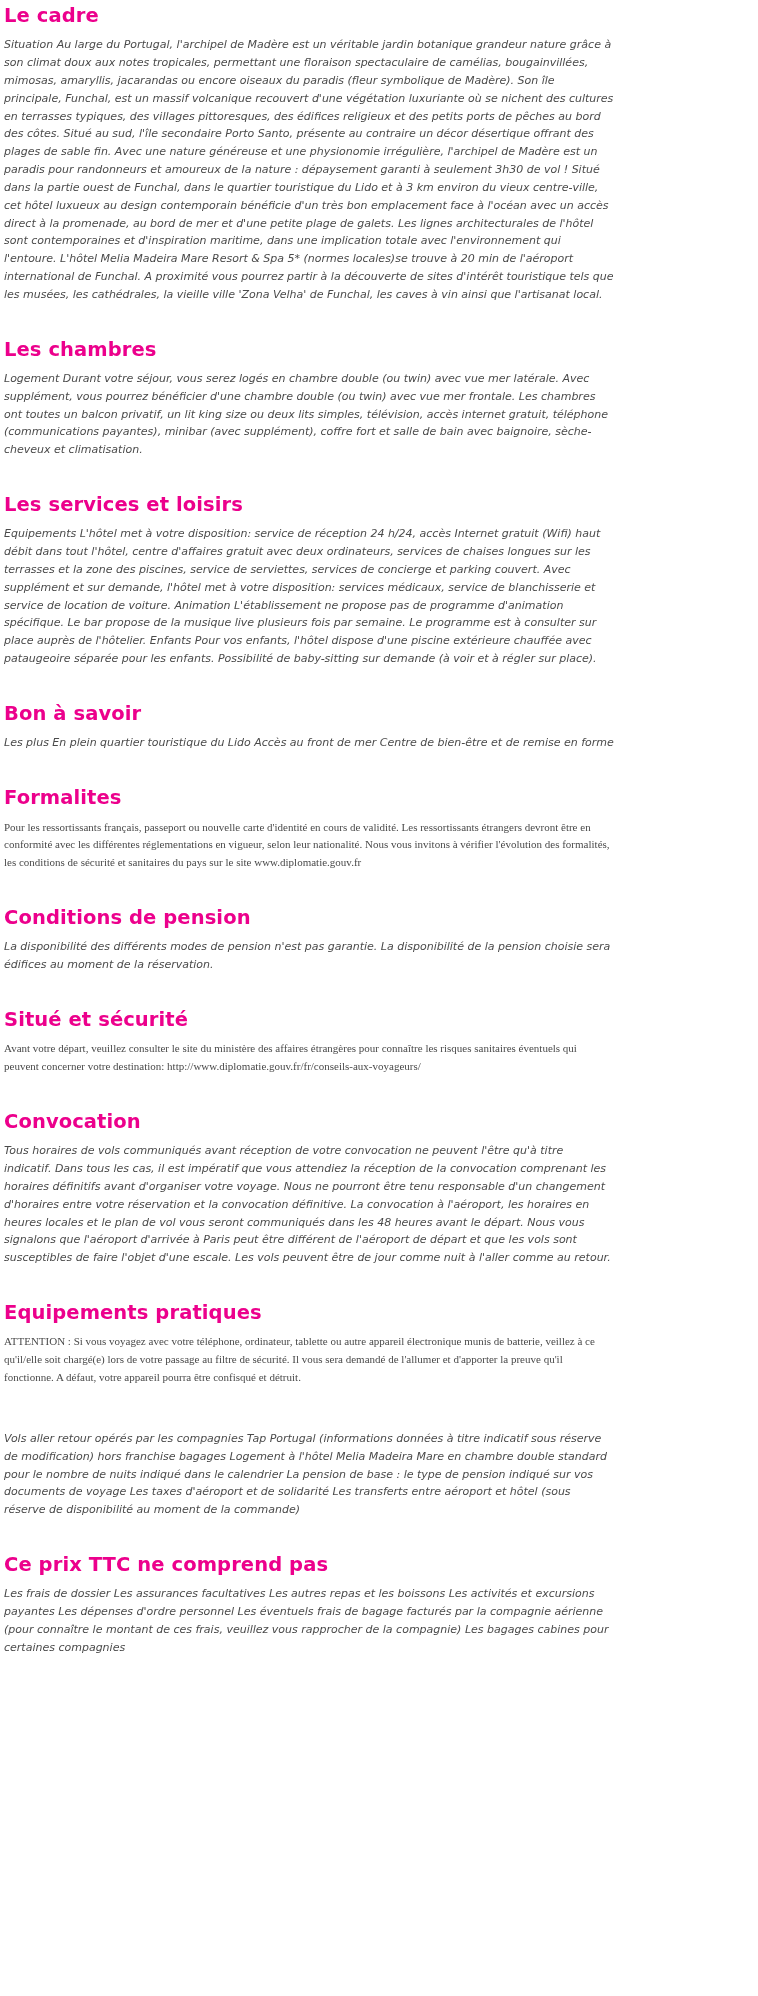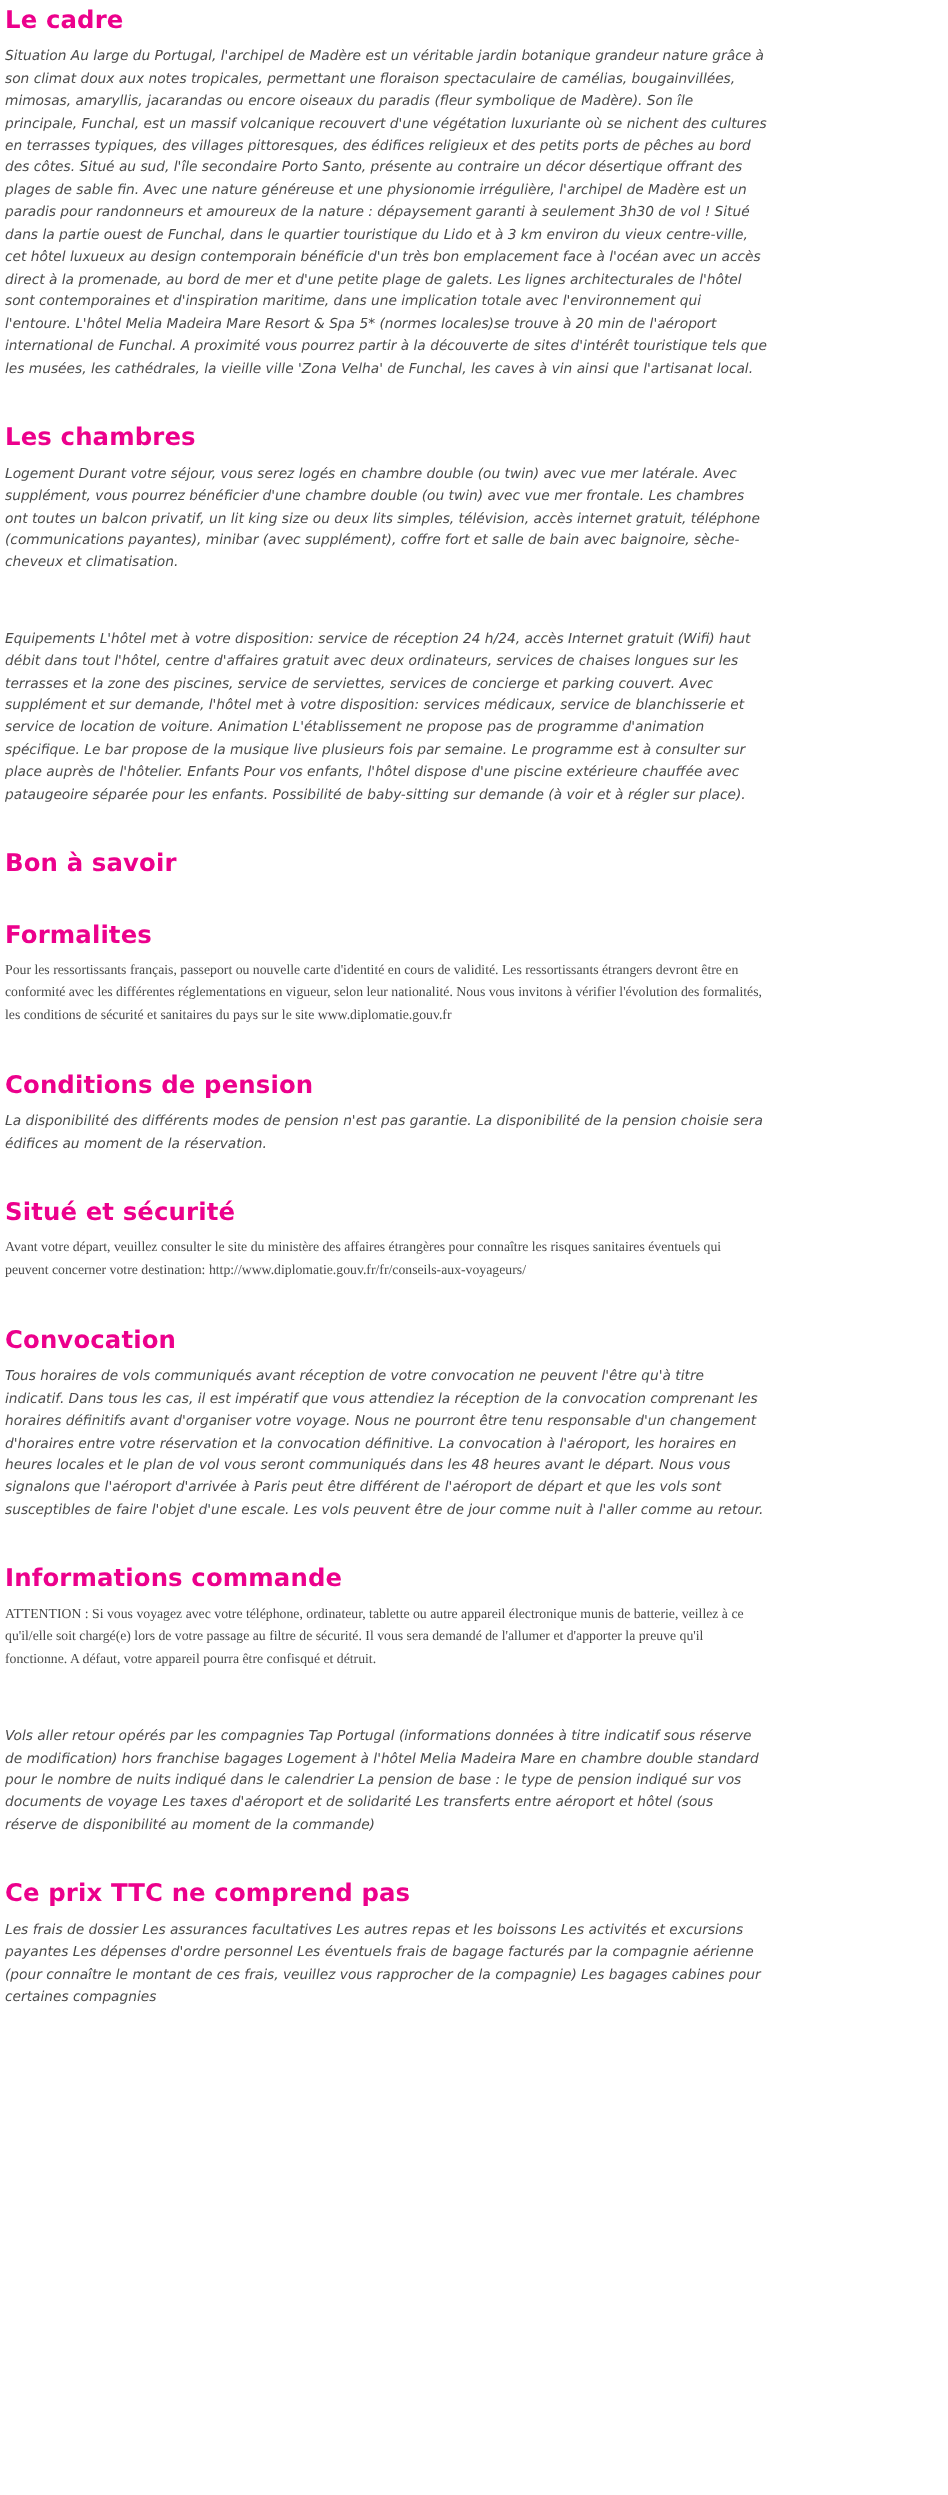--- a/index.html
+++ b/index.html
@@ -59,26 +59,28 @@
   </section>
   <div class="spacer-lg"></div>
 
   <section class="block">
     <h2 class="section-title">Les chambres</h2>
     <p class="body-text">Logement Durant votre séjour, vous serez logés en chambre double (ou twin) avec vue mer latérale. Avec supplément, vous pourrez bénéficier d'une chambre double (ou twin) avec vue mer frontale. Les chambres ont toutes un balcon privatif, un lit king size ou deux lits simples, télévision, accès internet gratuit, téléphone (communications payantes), minibar (avec supplément), coffre fort et salle de bain avec baignoire, sèche-cheveux et climatisation.</p>
   </section>
   <div class="spacer-lg"></div>
 
   <section class="block">
+    <h2 class="section-title">Les services et loisirs</h2>
     <p class="body-text">Equipements L'hôtel met à votre disposition: service de réception 24 h/24, accès Internet gratuit (Wifi) haut débit dans tout l'hôtel, centre d'affaires gratuit avec deux ordinateurs, services de chaises longues sur les terrasses et la zone des piscines, service de serviettes, services de concierge et parking couvert. Avec supplément et sur demande, l'hôtel met à votre disposition: services médicaux, service de blanchisserie et service de location de voiture. Animation L'établissement ne propose pas de programme d'animation spécifique. Le bar propose de la musique live plusieurs fois par semaine. Le programme est à consulter sur place auprès de l'hôtelier. Enfants Pour vos enfants, l'hôtel dispose d'une piscine extérieure chauffée avec pataugeoire séparée pour les enfants. Possibilité de baby-sitting sur demande (à voir et à régler sur place).</p>
   </section>
   <div class="spacer-lg"></div>
 
   <section class="block">
     <h2 class="section-title">Bon à savoir</h2>
+    <p class="body-text">Les plus En plein quartier touristique du Lido Accès au front de mer Centre de bien-être et de remise en forme</p>
   </section>
   <div class="spacer-lg"></div>
 
   <section class="block">
     <h2 class="section-title">Formalites</h2>
     <p class="body-text plain">Pour les ressortissants français, passeport ou nouvelle carte d'identité en cours de validité. Les ressortissants étrangers devront être en conformité avec les différentes réglementations en vigueur, selon leur nationalité. Nous vous invitons à vérifier l'évolution des formalités, les conditions de sécurité et sanitaires du pays sur le site www.diplomatie.gouv.fr</p>
   </section>
   <div class="spacer-lg"></div>
 
   <section class="block">
@@ -93,21 +95,21 @@
   </section>
   <div class="spacer-lg"></div>
 
   <section class="block">
     <h2 class="section-title">Convocation</h2>
     <p class="body-text">Tous horaires de vols communiqués avant réception de votre convocation ne peuvent l'être qu'à titre indicatif. Dans tous les cas, il est impératif que vous attendiez la réception de la convocation comprenant les horaires définitifs avant d'organiser votre voyage. Nous ne pourront être tenu responsable d'un changement d'horaires entre votre réservation et la convocation définitive. La convocation à l'aéroport, les horaires en heures locales et le plan de vol vous seront communiqués dans les 48 heures avant le départ. Nous vous signalons que l'aéroport d'arrivée à Paris peut être différent de l'aéroport de départ et que les vols sont susceptibles de faire l'objet d'une escale. Les vols peuvent être de jour comme nuit à l'aller comme au retour.</p>
   </section>
   <div class="spacer-lg"></div>
 
   <section class="block">
-    <h2 class="section-title">Informations commande</h2>
+    <h2 class="section-title">Equipements pratiques</h2>
     <p class="body-text plain">ATTENTION : Si vous voyagez avec votre téléphone, ordinateur, tablette ou autre appareil électronique munis de batterie, veillez à ce qu'il/elle soit chargé(e) lors de votre passage au filtre de sécurité. Il vous sera demandé de l'allumer et d'apporter la preuve qu'il fonctionne. A défaut, votre appareil pourra être confisqué et détruit.</p>
   </section>
   <div class="spacer-lg"></div>
 
   <section class="block">
     <p class="body-text">Vols aller retour opérés par les compagnies Tap Portugal (informations données à titre indicatif sous réserve de modification) hors franchise bagages Logement à l'hôtel Melia Madeira Mare en chambre double standard pour le nombre de nuits indiqué dans le calendrier La pension de base : le type de pension indiqué sur vos documents de voyage Les taxes d'aéroport et de solidarité Les transferts entre aéroport et hôtel (sous réserve de disponibilité au moment de la commande)</p>
   </section>
   <div class="spacer-lg"></div>
 
   <section class="block">

